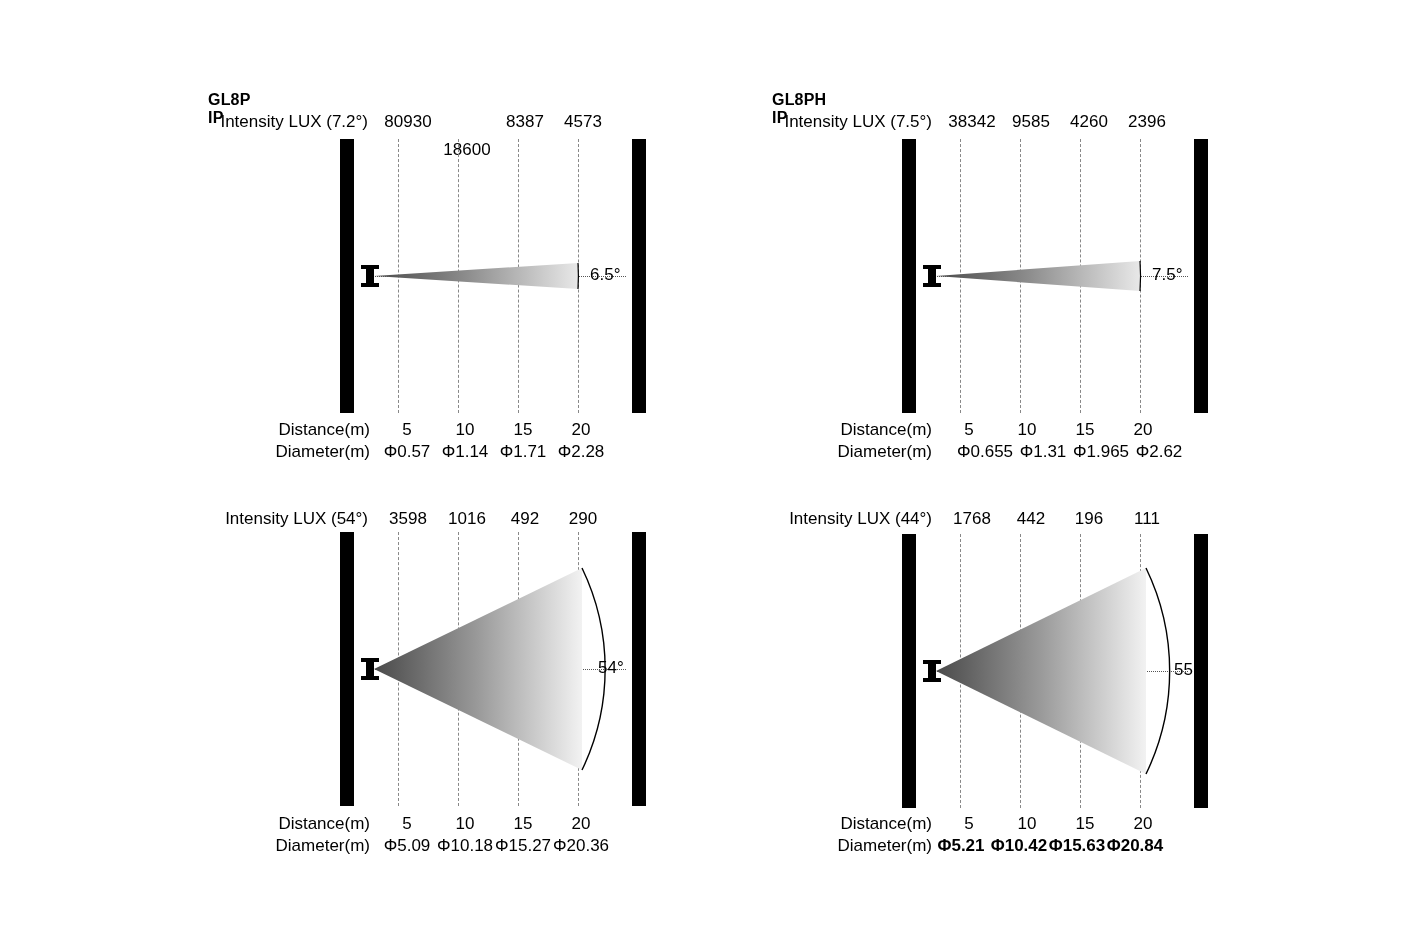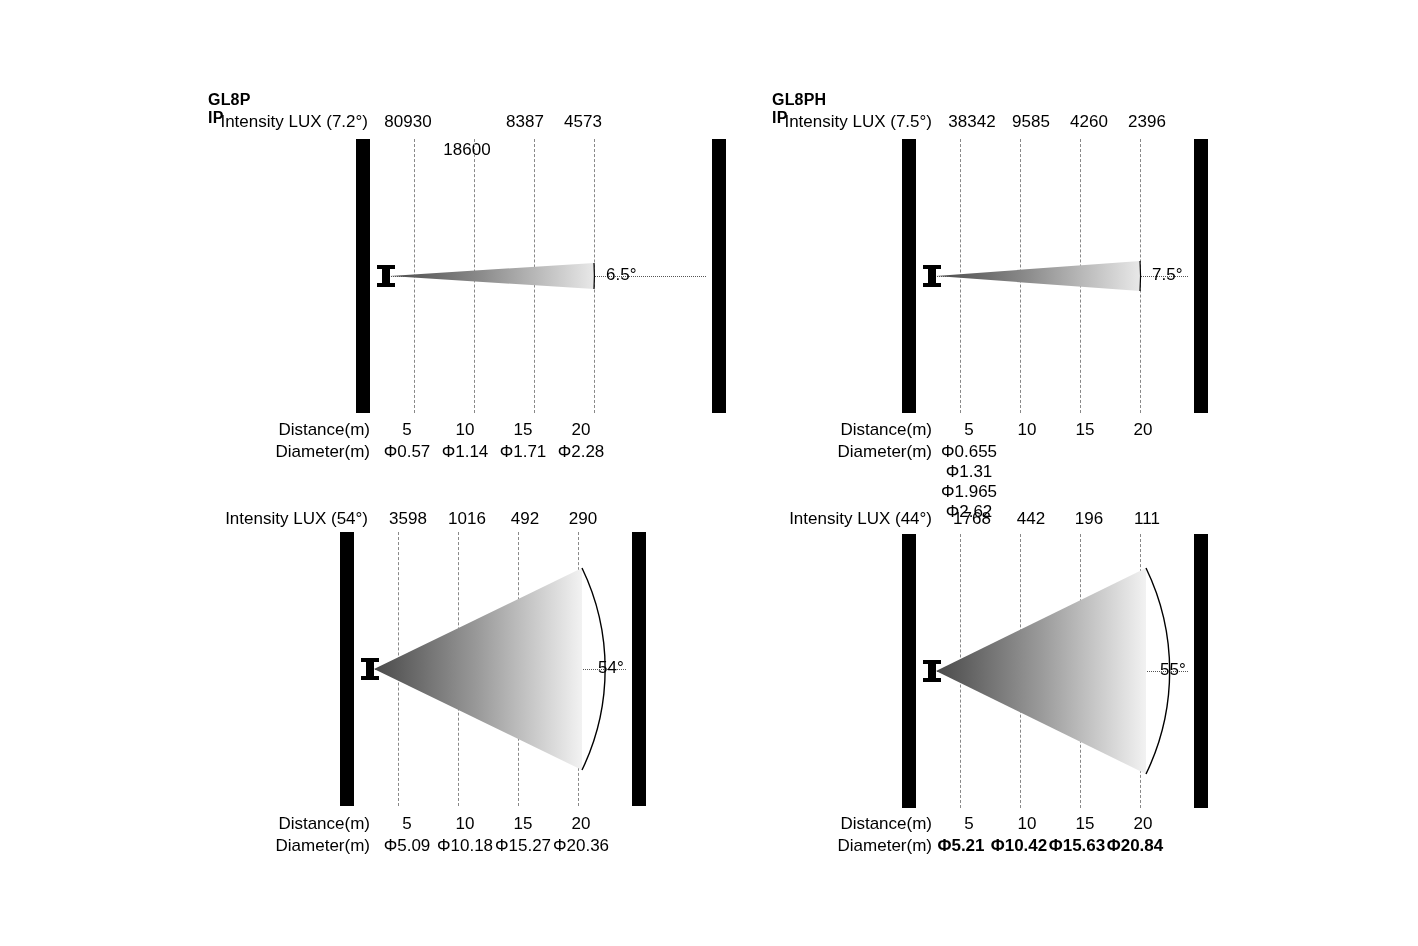--- a/index.html
+++ b/index.html
@@ -116,21 +116,21 @@
   <div class="intensity-row" style="left:208px; top:112px;">
     <div class="intensity-label" style="width:160px;">Intensity LUX (7.2°)</div>
     <div class="lux-values" style="margin-left:10px;">
       <span style="width:60px;">80930</span>
       <span style="width:58px;margin-top:28px;">18600</span>
       <span style="width:58px;">8387</span>
       <span style="width:58px;">4573</span>
     </div>
   </div>
 
-  <div class="beam-box" style="left:356px; top:139px; width:370px; height:274px;">
+  <div class="beam-box" style="left:340px; top:139px; width:306px; height:274px;">
     <div class="wall left"></div>
     <div class="wall right"></div>
     <div class="gridline" style="left:58px;"></div>
     <div class="gridline" style="left:118px;"></div>
     <div class="gridline" style="left:178px;"></div>
     <div class="gridline" style="left:238px;"></div>
     <div class="axis-dotted" style="top:137px;"></div>
     <div class="fixture" style="left:26px; top:126px; height:22px;"></div>
     <svg style="position:absolute; left:0; top:0;" width="306" height="274">
       <defs>
@@ -210,21 +210,21 @@
       <div class="row-label" style="width:130px;">Distance(m)</div>
       <div class="cells" style="margin-left:8px;">
         <span style="width:58px;">5</span>
         <span style="width:58px;">10</span>
         <span style="width:58px;">15</span>
         <span style="width:58px;">20</span>
       </div>
     </div>
     <div class="tbl-row" style="margin-top:2px;">
       <div class="row-label" style="width:130px;">Diameter(m)</div>
-      <div class="cells" style="margin-left:8px;flex-direction:column;">
+      <div class="cells" style="margin-left:24px;">
         <span style="width:58px;">Φ0.655</span>
         <span style="width:58px;">Φ1.31</span>
         <span style="width:58px;">Φ1.965</span>
         <span style="width:58px;">Φ2.62</span>
       </div>
     </div>
   </div>
 </div>
 
 <div class="panel">
@@ -309,21 +309,21 @@
       <defs>
         <linearGradient id="g4" x1="0" y1="0" x2="1" y2="0">
           <stop offset="0%" stop-color="#4a4a4a"></stop>
           <stop offset="50%" stop-color="#9a9a9a"></stop>
           <stop offset="100%" stop-color="#f2f2f2"></stop>
         </linearGradient>
       </defs>
       <polygon points="34,137 244,34 244,240" fill="url(#g4)"></polygon>
       <path d="M244,34 A 236 236 0 0 1 244,240" fill="none" stroke="#000" stroke-width="1.4"></path>
     </svg>
-    <div class="angle-label" style="left:258px; top:126px;">55°</div>
+    <div class="angle-label" style="left:272px; top:126px;">55°</div>
   </div>
 
   <div class="bottom-table" style="left:802px; top:814px;">
     <div class="tbl-row">
       <div class="row-label" style="width:130px;">Distance(m)</div>
       <div class="cells" style="margin-left:8px;">
         <span style="width:58px;">5</span>
         <span style="width:58px;">10</span>
         <span style="width:58px;">15</span>
         <span style="width:58px;">20</span>

